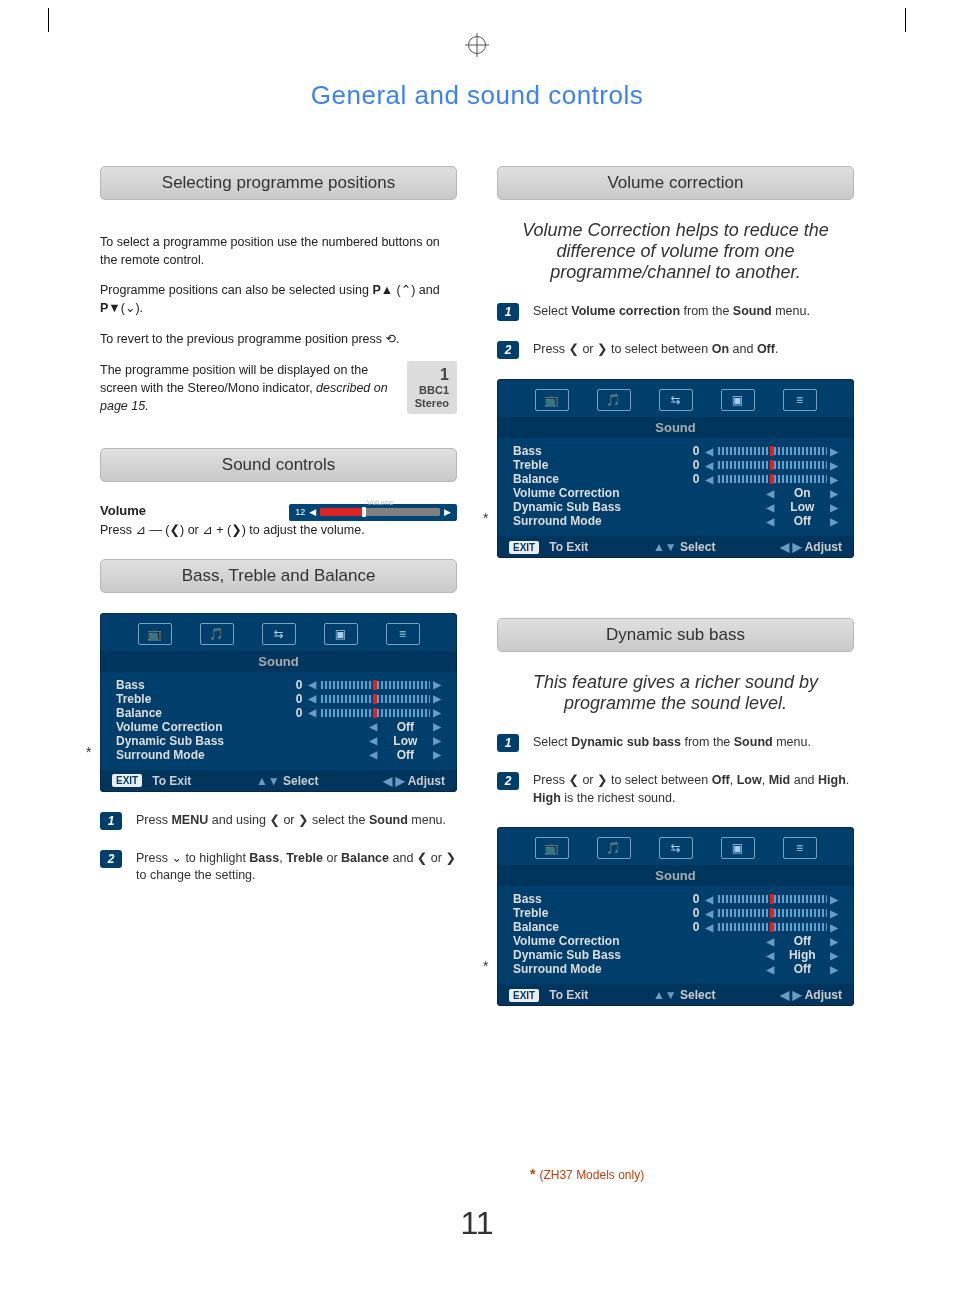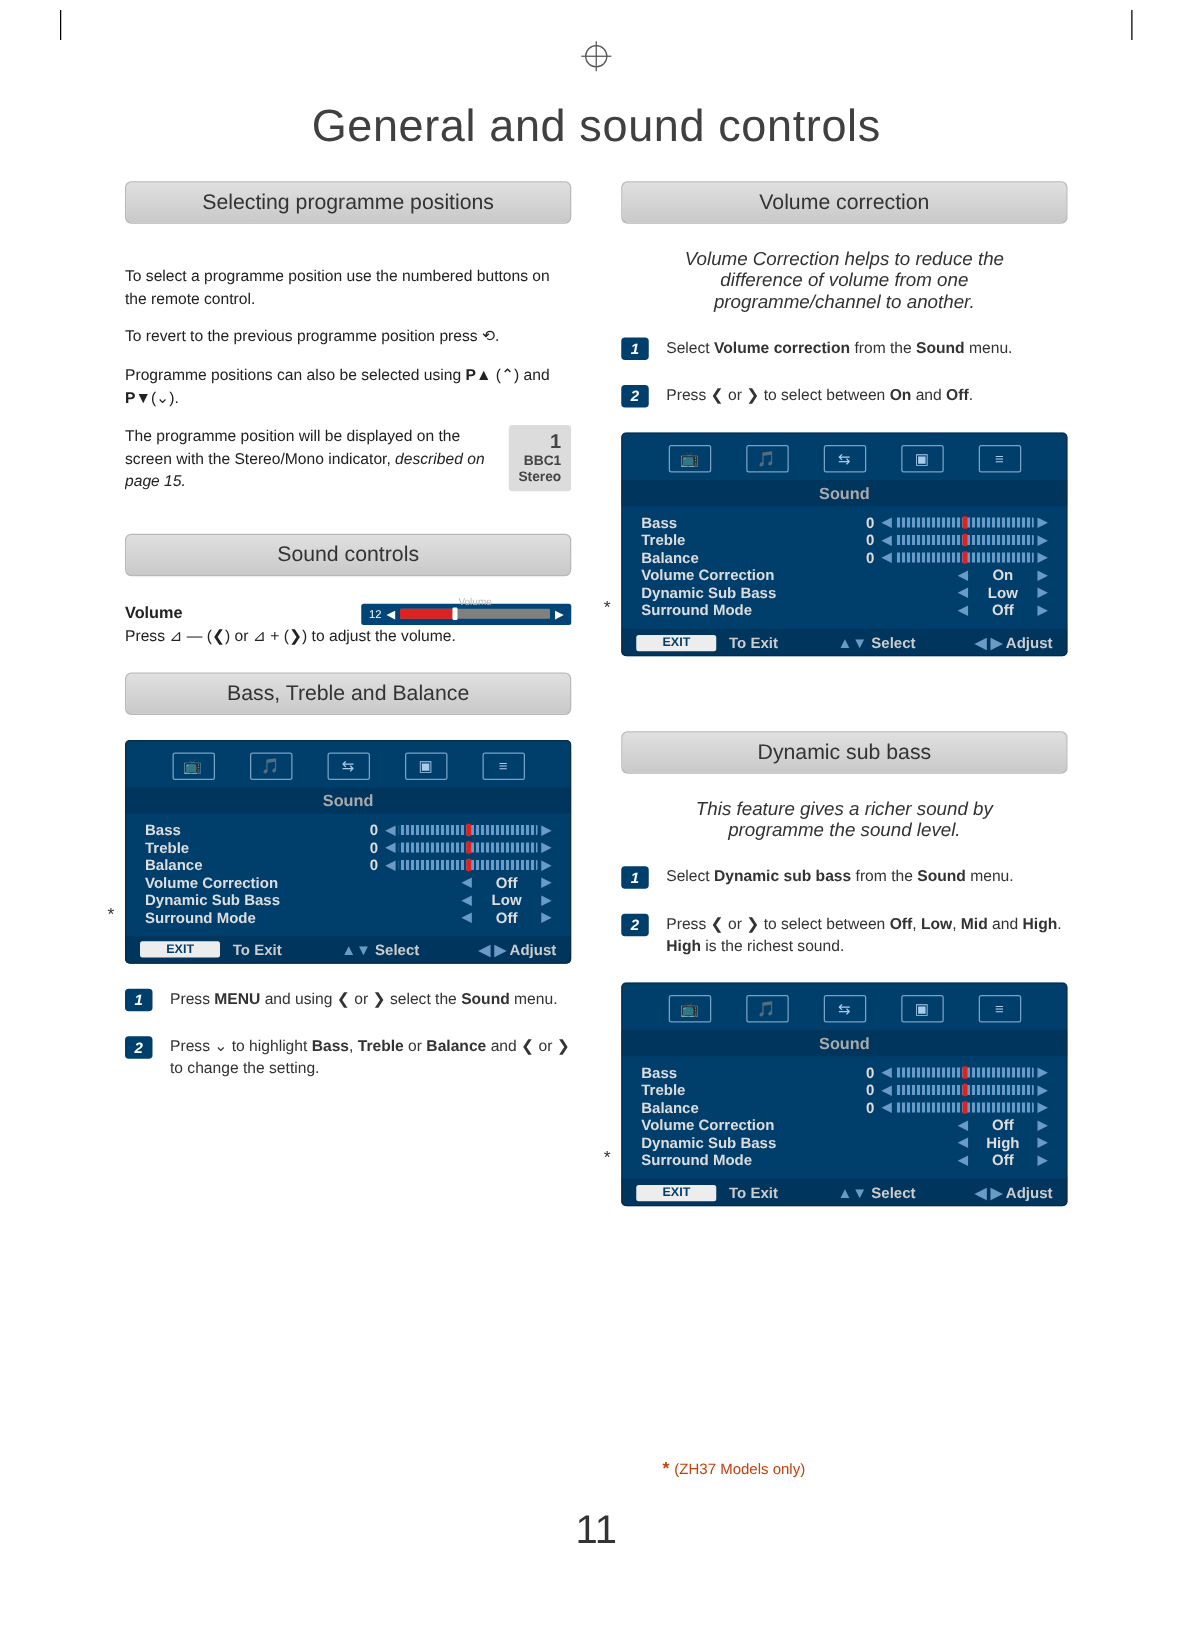--- a/index.html
+++ b/index.html
@@ -8,25 +8,25 @@
     font-family: Arial, Helvetica, sans-serif;
     background: #fff;
     width: 954px;
     min-height: 1302px;
     position: relative;
     color: #333;
   }
 
   .page-title {
     text-align: center;
-    font-size: 36px;
+    font-size: 26px;
     font-weight: 300;
     margin-top: 80px;
-    margin-bottom: 23px;
-    color: #404040;
+    margin-bottom: 55px;
+    color: #3b82f6;
     font-family: "Helvetica Neue", Arial, sans-serif;
     letter-spacing: 0.5px;
   }
   .columns {
     display: flex;
     gap: 40px;
     padding: 0 100px;
   }
   .col {
     flex: 1;
@@ -157,21 +157,21 @@
   }
   .osd .footer {
     display:flex; gap:10px; align-items:center;
     background: rgba(0,0,0,0.12);
     margin: 4px -12px -8px; padding: 4px 12px;
     border-radius: 0 0 4px 4px;
     font-weight:bold; color:#ccc; font-size:12px;
   }
   .osd .footer .exit-btn {
     background:#ededed; color:#003e6c; font-size:10px; font-weight:bold;
-    padding:1px 21px; border-radius:2px;
+    padding:1px 4px; border-radius:2px;
   }
   .osd-star {
     position: relative;
   }
   .osd-star::before {
     content: "*";
     position: absolute;
     left: -14px;
     bottom: 32px;
     font-size: 14px;
@@ -188,21 +188,21 @@
     color:#fff;
     font-weight:bold;
     font-style: italic;
     width: 22px; height:18px;
     border-radius:3px;
     display:flex; align-items:center; justify-content:center;
     font-size:12px;
     flex-shrink:0;
   }
   .step .txt { font-size:12.5px; line-height:1.4; }
-  .intro-italic { font-style: italic; font-size:15px; text-align:center; padding: 0 20px; }
+  .intro-italic { font-style: italic; font-size:18px; text-align:center; padding: 0 20px; }
 
   .page-number {
     position:absolute;
     bottom: 60px;
     left:50%; transform:translateX(-50%);
     font-size: 32px;
     color:#333;
   }
   .footnote {
     position:absolute;
@@ -240,24 +240,24 @@
 
 <div class="columns">
 
   <div class="col">
 
     <div class="section-header">Selecting programme positions</div>
 
     <div class="body-text">
       <p>To select a programme position use the numbered buttons on the remote control.</p>
       <p>
-        <span>To revert to the previous programme position press </span><span class="sym">⟲</span><span>.</span>
+        <span>Programme positions can also be selected using </span><b>P▲</b><span> (</span><span class="sym">⌃</span><span>) and </span><b>P▼</b><span>(</span><span class="sym">⌄</span><span>).</span>
       </p>
       <p>
-        <span>Programme positions can also be selected using </span><b>P▲</b><span> (</span><span class="sym">⌃</span><span>) and </span><b>P▼</b><span>(</span><span class="sym">⌄</span><span>).</span>
+        <span>To revert to the previous programme position press </span><span class="sym">⟲</span><span>.</span>
       </p>
       <p style="overflow:hidden">
         <span class="info-badge">
           <span style="font-size:16px;">1</span><br>
           <span>BBC1</span><br>
           <span>Stereo</span>
         </span>
         <span>The programme position will be displayed on the screen with the Stereo/Mono indicator, </span><span class="italic">described on page 15.</span>
       </p>
     </div>

